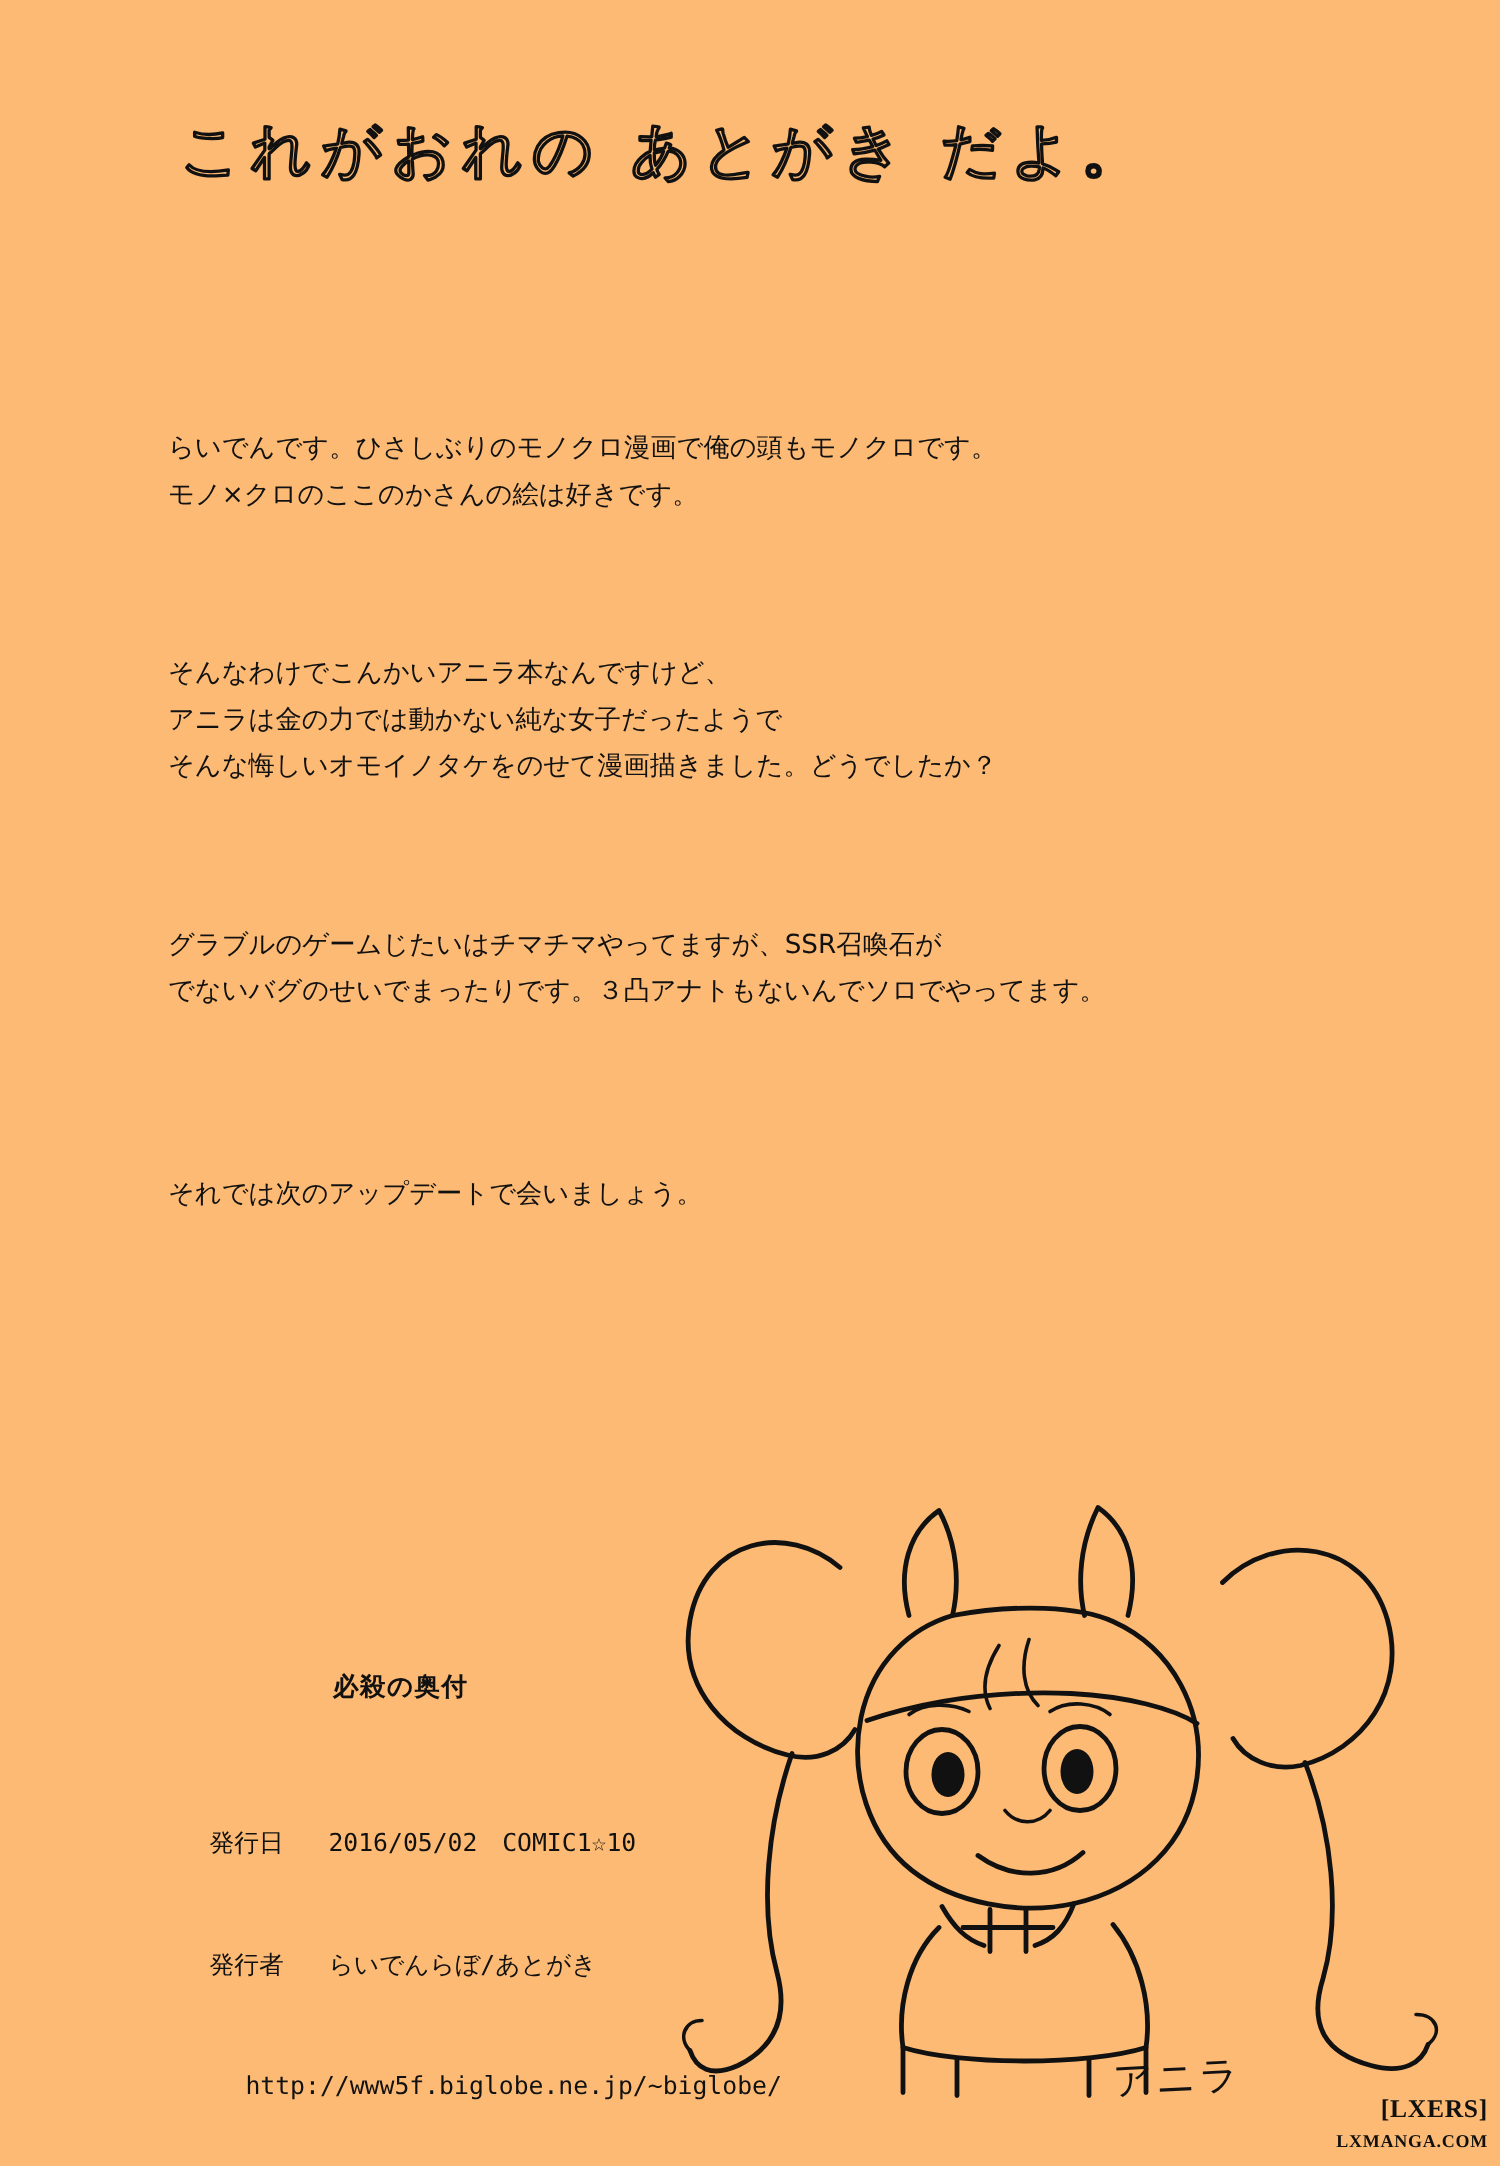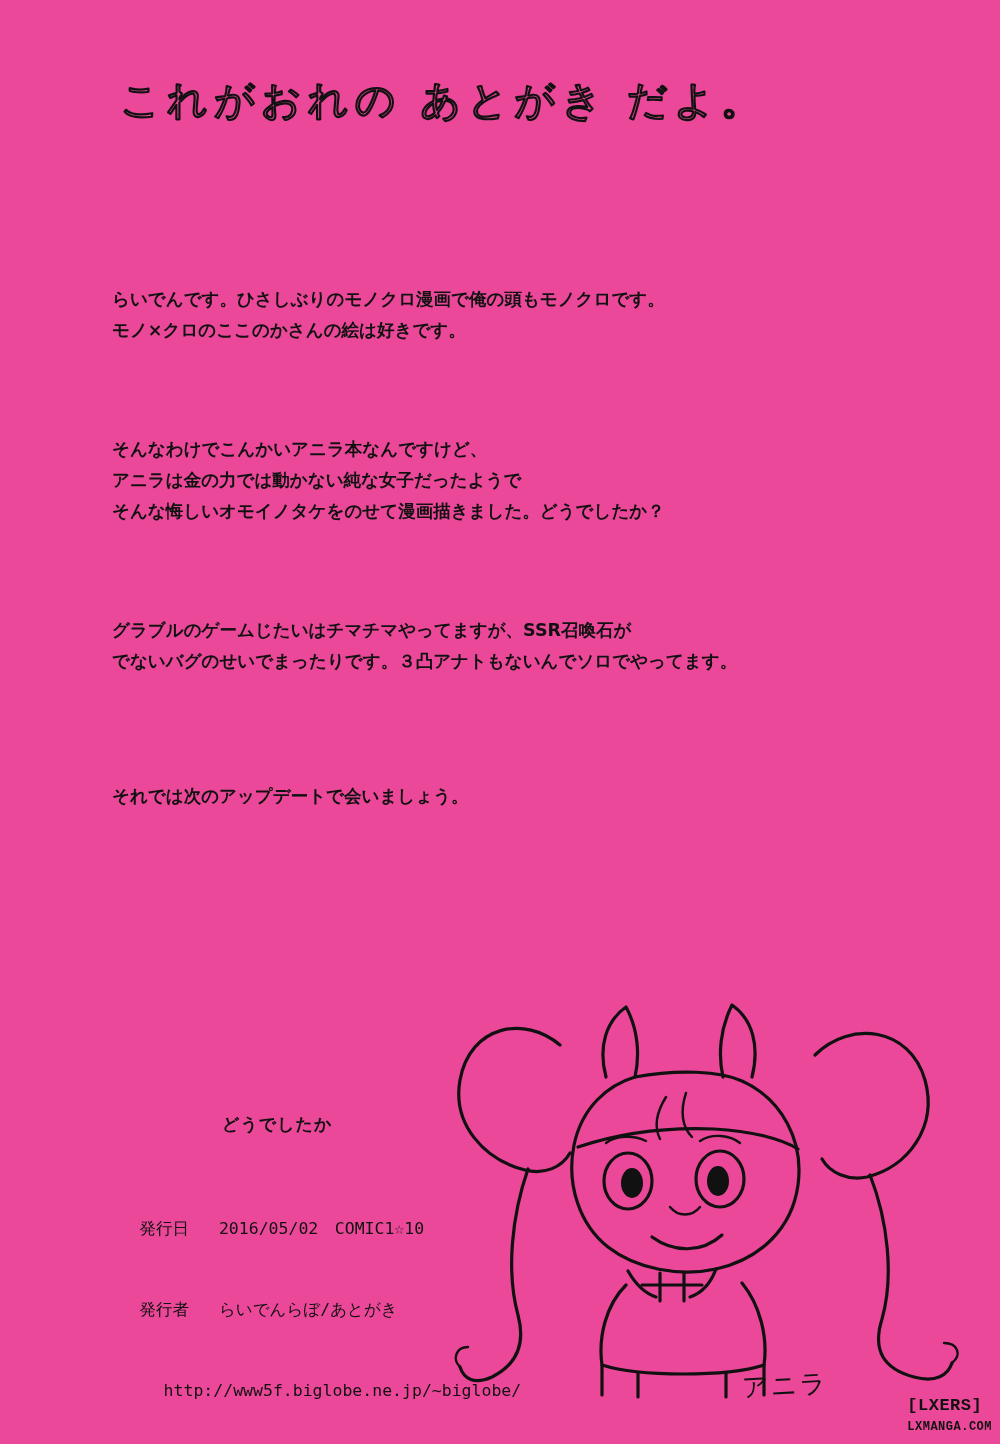--- a/index.html
+++ b/index.html
@@ -4,21 +4,21 @@
 <style>
   html, body {
     margin: 0;
     padding: 0;
     background: #ffffff;
   }
   #page {
     position: relative;
     width: 1000px;
     height: 1444px;
-    background: #ec4899;
+    background: #fdba74;
     overflow: hidden;
     font-family: "Liberation Sans", sans-serif;
     color: #1a1a1a;
   }
 
   
   .afterword-title {
     position: absolute;
     left: 120px;
     top: 62px;
@@ -48,21 +48,20 @@
     width: 790px;
     font-family: "DejaVu Sans", sans-serif;
     font-size: 17.5px;
     line-height: 31px;
     color: #111;
     white-space: pre-wrap;
   }
   .para {
     margin: 0 0 26px 0;
     white-space: pre-wrap;
-    font-weight: bold;
   }
   .para.gap-large { margin-bottom: 42px; }
 
   
   .colophon-heading {
     position: absolute;
     left: 222px;
     top: 1113px;
     font-family: "DejaVu Sans", sans-serif;
     font-size: 17px;
@@ -120,22 +119,22 @@
     letter-spacing: 2px;
     color: #111;
     transform: rotate(-3deg);
   }
 
   
   .watermark {
     position: absolute;
     right: 8px;
     bottom: 6px;
-    text-align: left;
-    font-family: Liberation Mono, monospace;
+    text-align: right;
+    font-family: Liberation Serif, serif;
     color: #111;
   }
   .watermark .wm-top {
     font-size: 17px;
     font-weight: bold;
     letter-spacing: 0.5px;
     line-height: 20px;
   }
   .watermark .wm-bottom {
     font-size: 12px;
@@ -159,21 +158,21 @@
     <p class="para">らいでんです。ひさしぶりのモノクロ漫画で俺の頭もモノクロです。
 モノ×クロのここのかさんの絵は好きです。</p>
     <p class="para">そんなわけでこんかいアニラ本なんですけど、
 アニラは金の力では動かない純な女子だったようで
 そんな悔しいオモイノタケをのせて漫画描きました。どうでしたか？</p>
     <p class="para gap-large">グラブルのゲームじたいはチマチマやってますが、SSR召喚石が
 でないバグのせいでまったりです。３凸アナトもないんでソロでやってます。</p>
     <p class="para">それでは次のアップデートで会いましょう。</p>
   </div>
 
-  <div class="colophon-heading">どうでしたか</div>
+  <div class="colophon-heading">必殺の奥付</div>
 
   <div class="colophon">
     <div class="row">
       <span>発行日</span><span>&nbsp;&nbsp;&nbsp;</span><span>2016/05/02　COMIC1☆10</span>
     </div>
     <div class="row">
       <span>発行者</span><span>&nbsp;&nbsp;&nbsp;</span><span>らいでんらぼ/あとがき</span>
     </div>
     <div class="row indent">
       <span>http://www5f.biglobe.ne.jp/~biglobe/</span>

